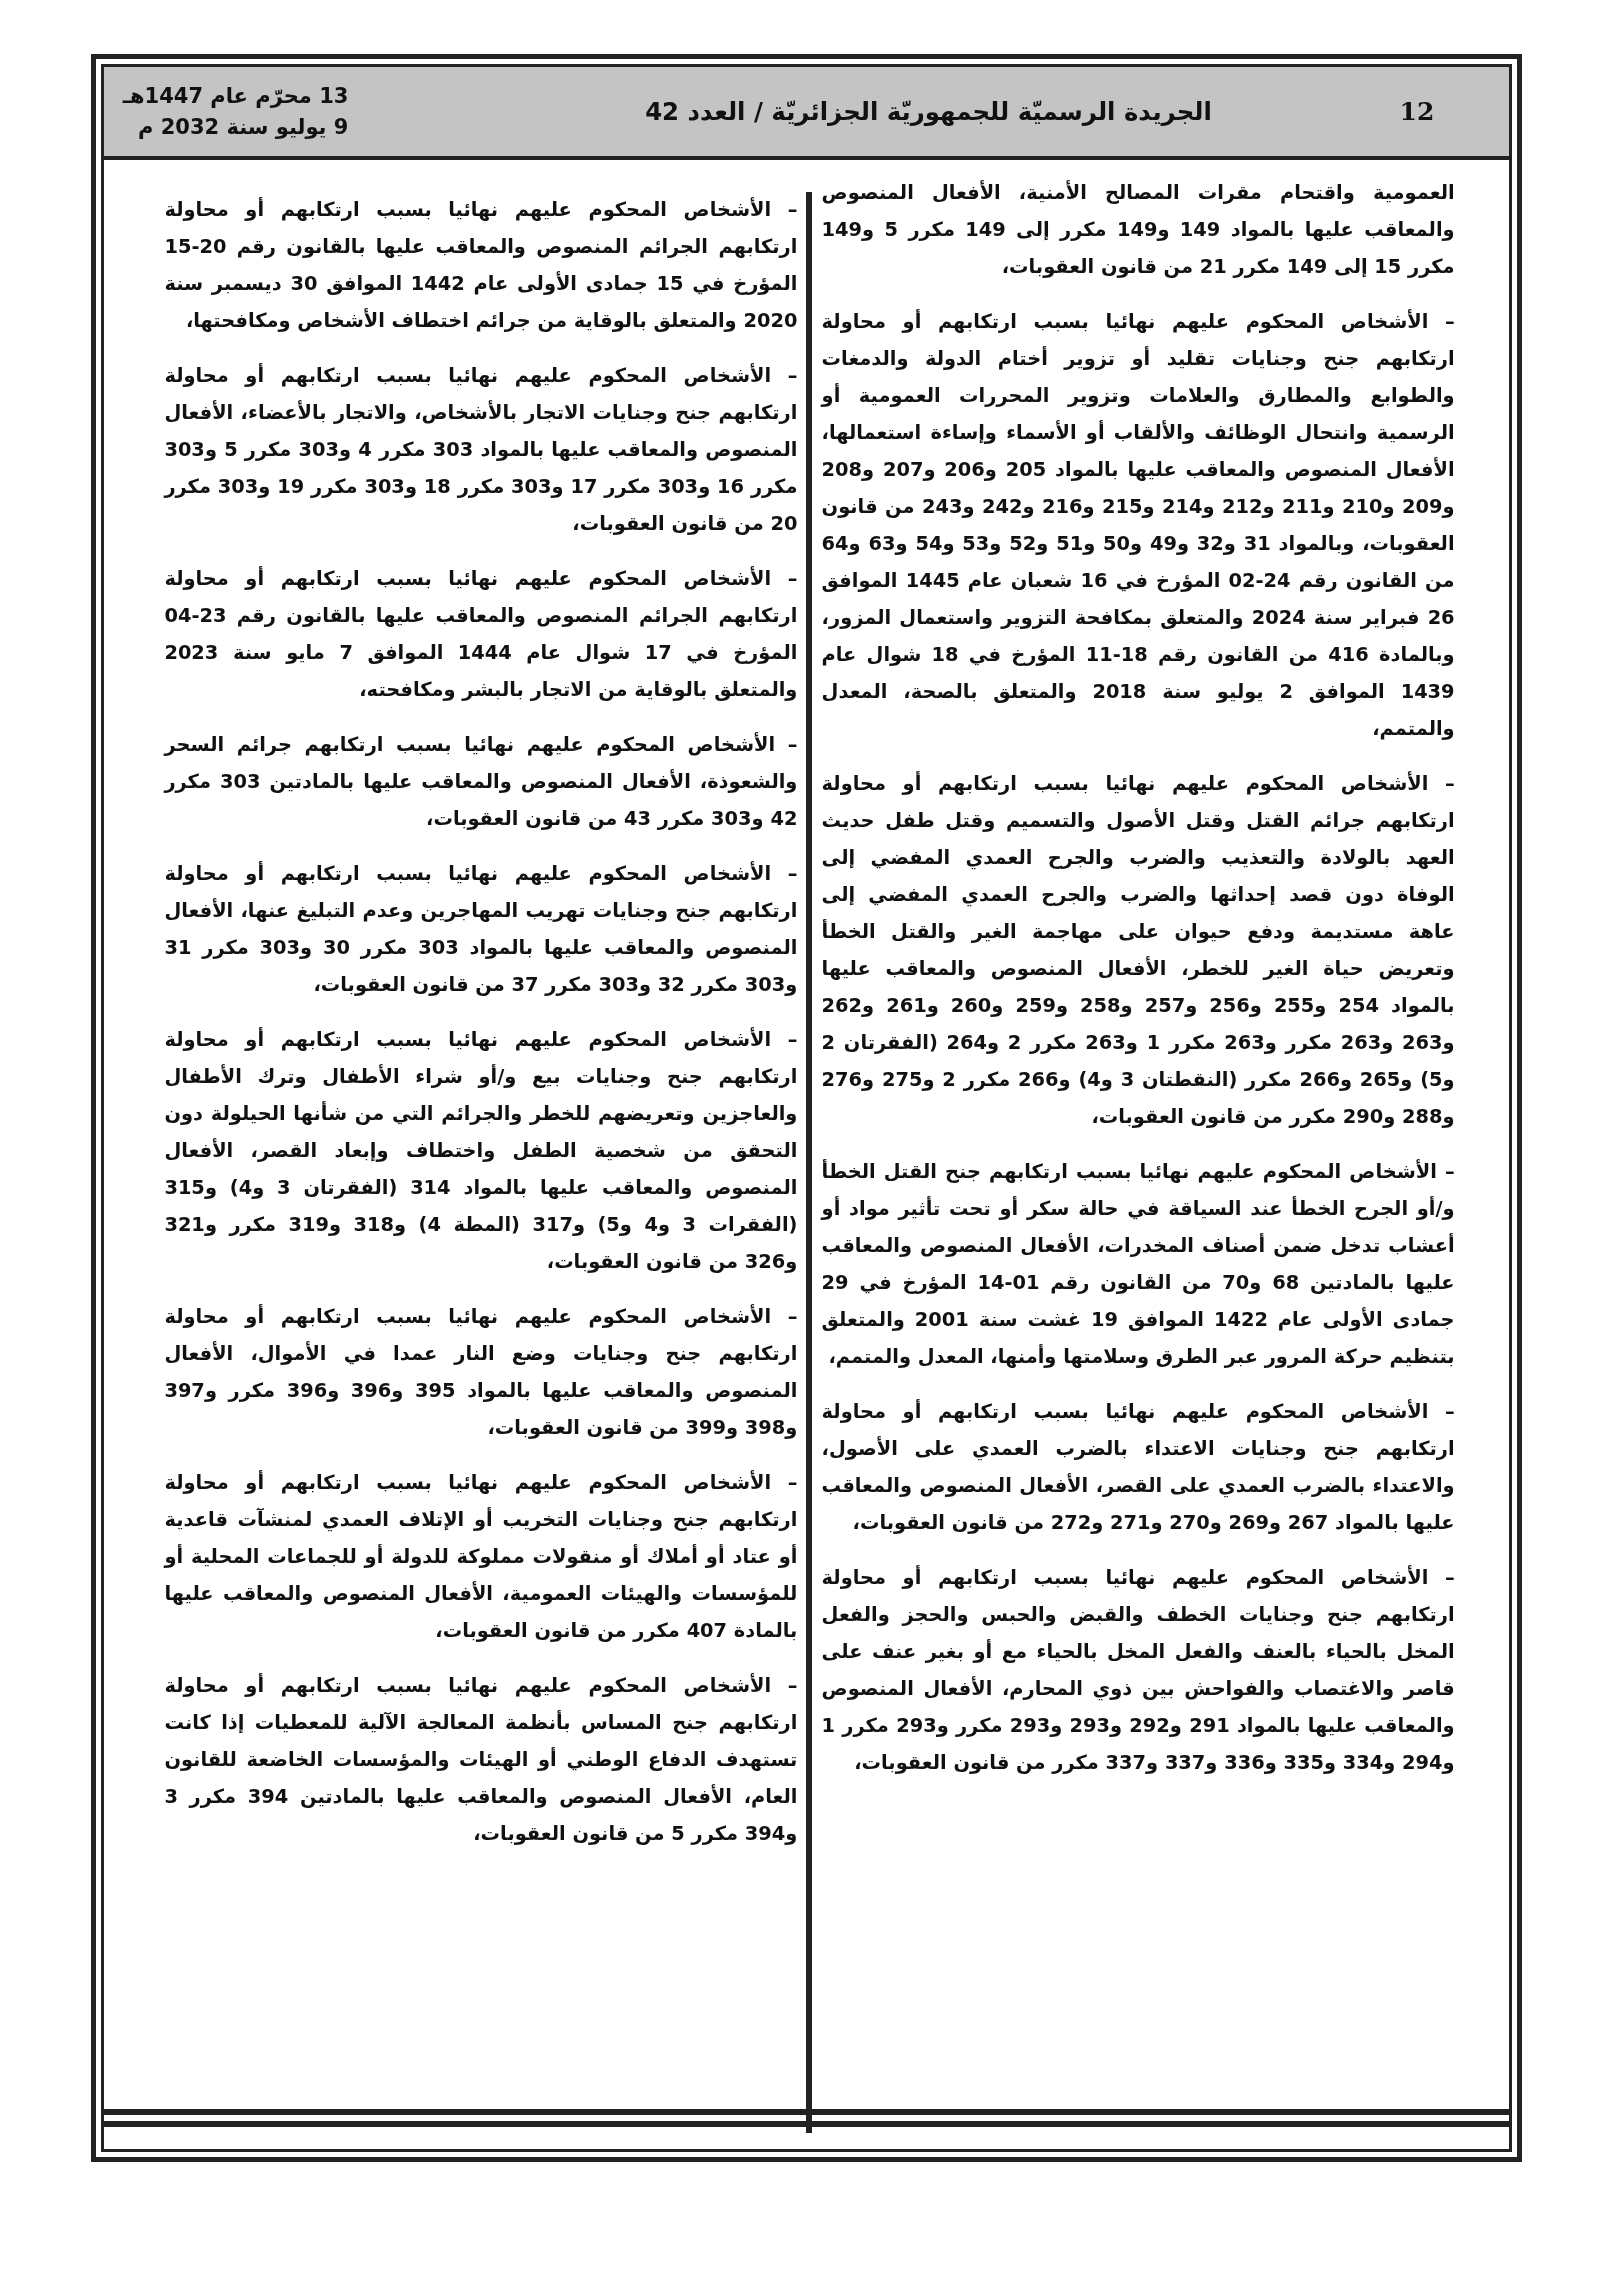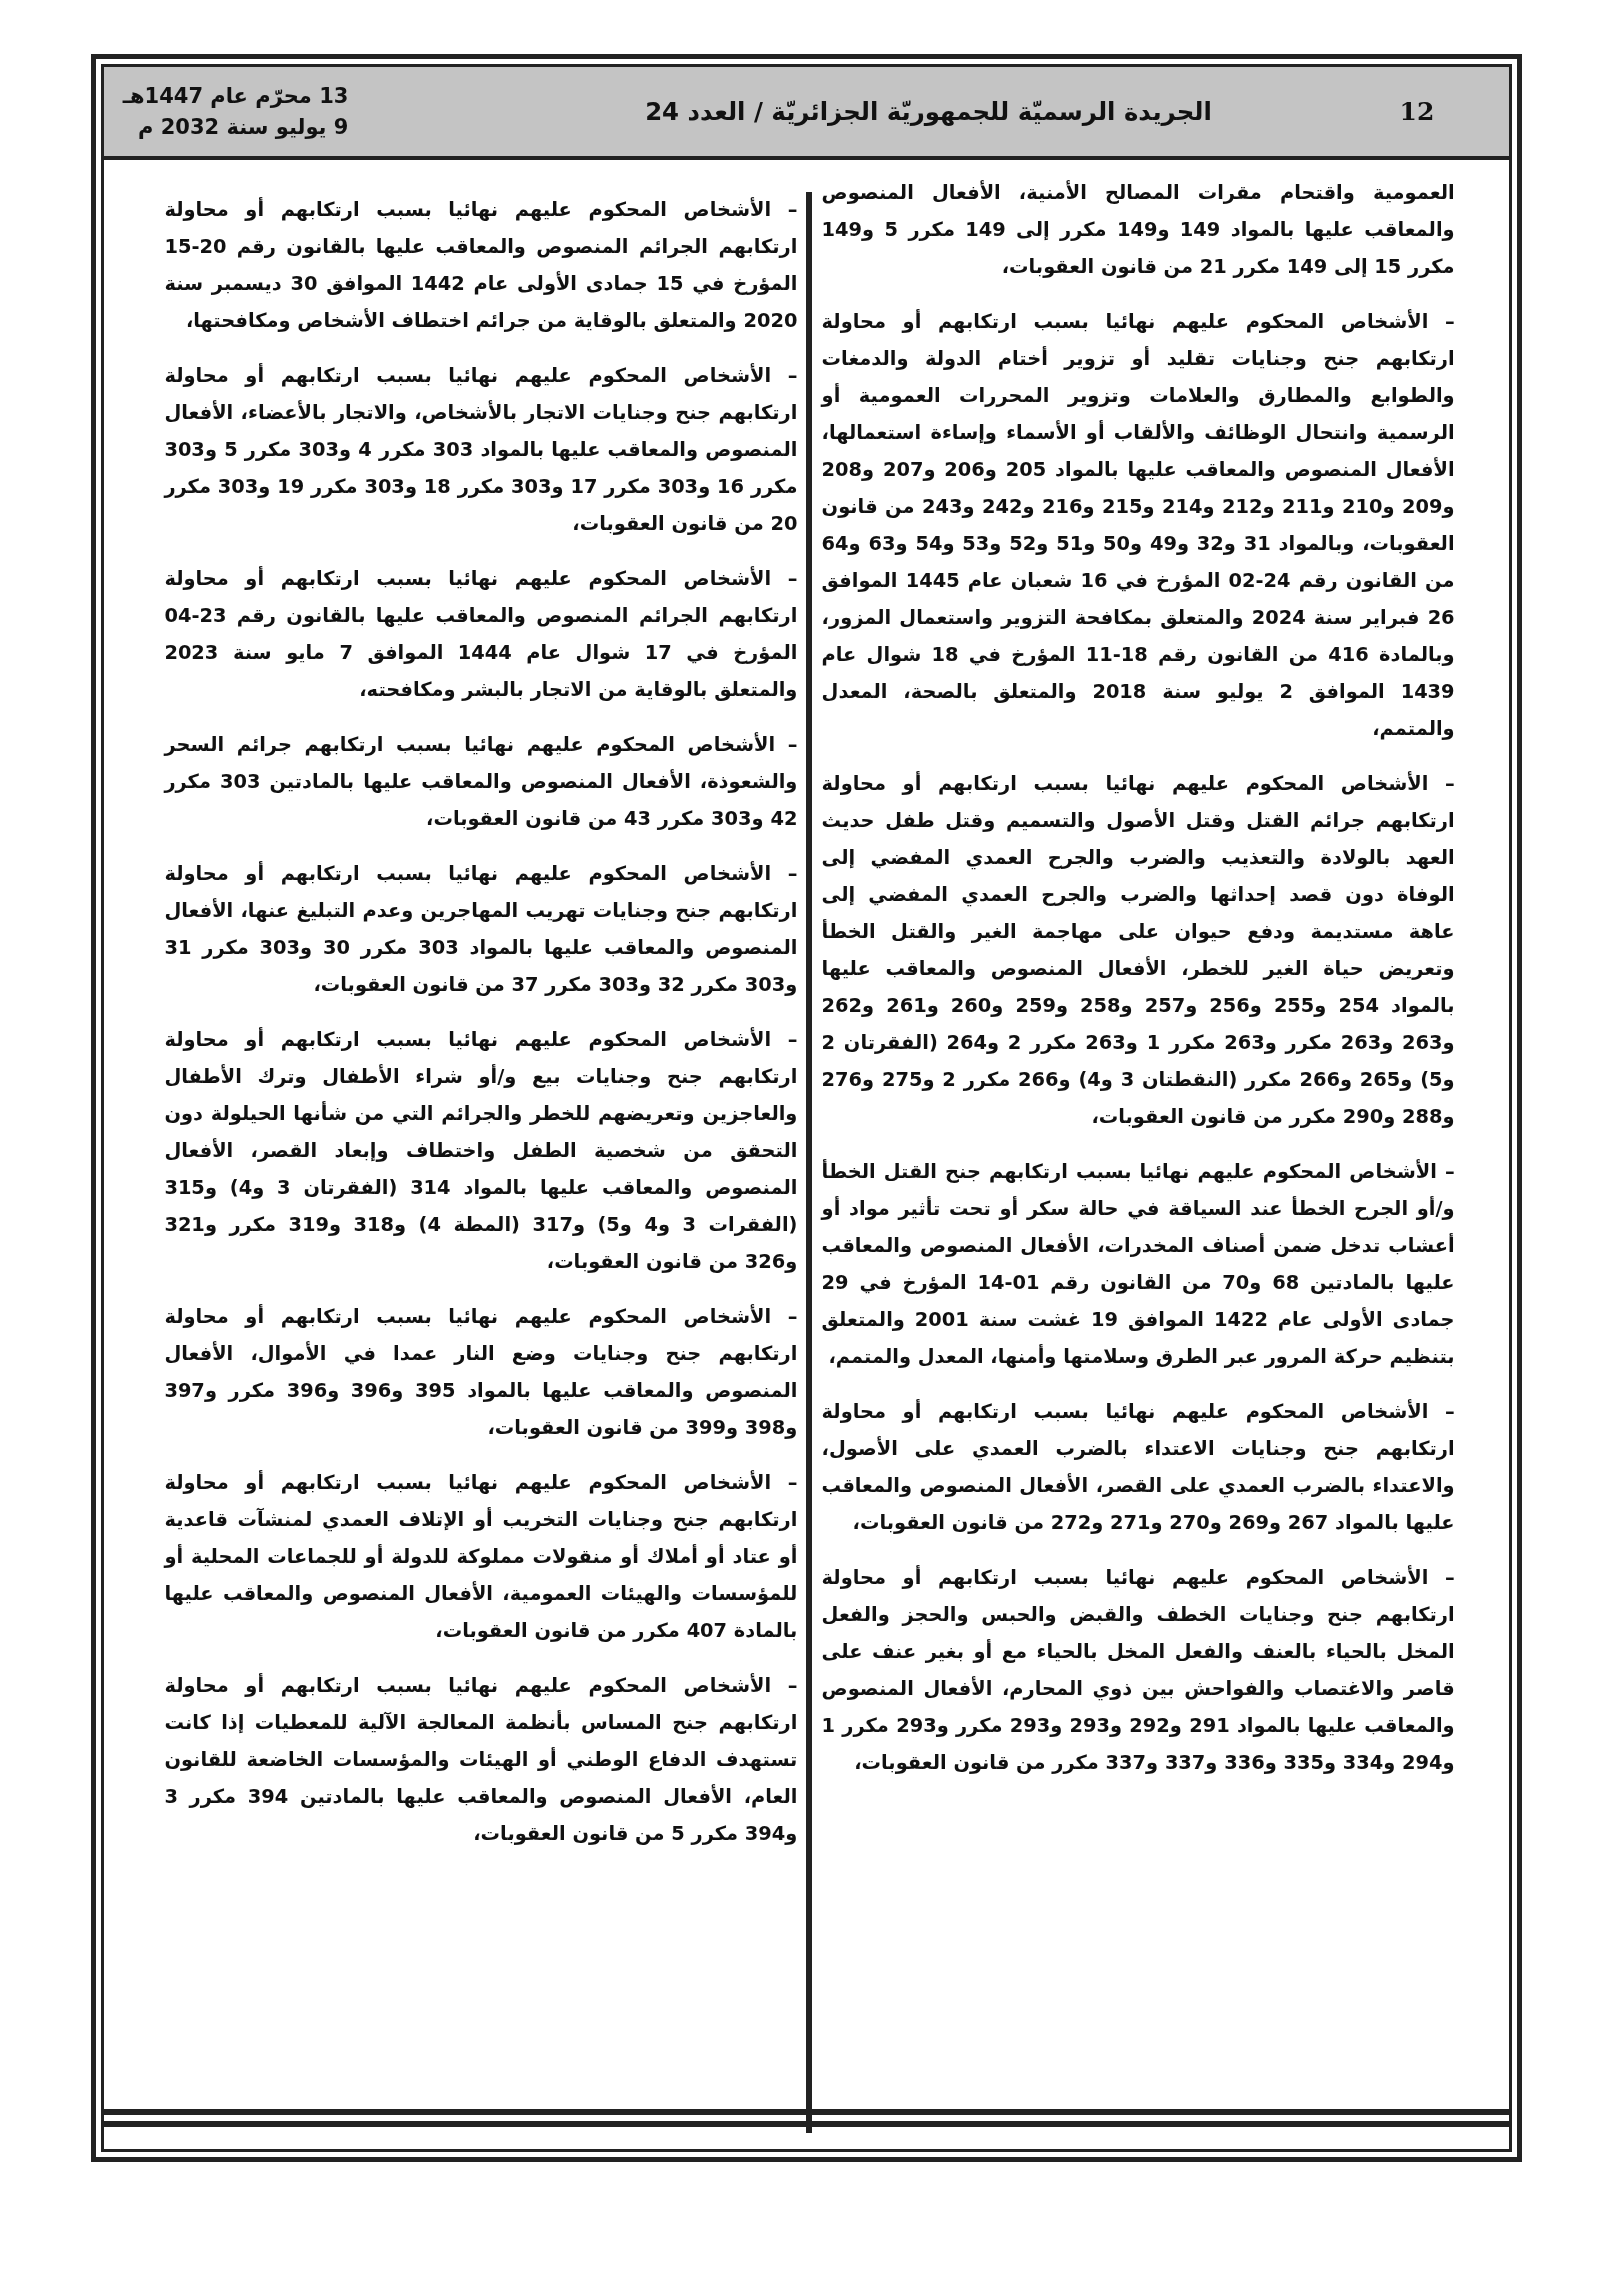--- a/index.html
+++ b/index.html
@@ -30,21 +30,21 @@
   .bottom-rule2 { position:absolute; left:0; right:0; bottom:22px; height:5.4px; background:#222; }
 </style>
 </head>
 <body>
 
 <div class="frame-outer">
   <div class="frame-inner">
 
     <div class="header">
       <div class="hdr-page">12</div>
-      <div class="hdr-title">الجريدة الرسميّة للجمهوريّة الجزائريّة / العدد 24</div>
+      <div class="hdr-title">الجريدة الرسميّة للجمهوريّة الجزائريّة / العدد 42</div>
       <div class="hdr-date">
         <div>13 محرّم عام 1447هـ</div>
         <div>9 يوليو سنة 2032 م</div>
       </div>
     </div>
 
     <div class="content">
       <div class="col right">
         <p class="cont">العمومية واقتحام مقرات المصالح الأمنية، الأفعال المنصوص والمعاقب عليها بالمواد 149 و149 مكرر إلى 149 مكرر 5 و149 مكرر 15 إلى 149 مكرر 21 من قانون العقوبات،</p>
         <p>– الأشخاص المحكوم عليهم نهائيا بسبب ارتكابهم أو محاولة ارتكابهم جنح وجنايات تقليد أو تزوير أختام الدولة والدمغات والطوابع والمطارق والعلامات وتزوير المحررات العمومية أو الرسمية وانتحال الوظائف والألقاب أو الأسماء وإساءة استعمالها، الأفعال المنصوص والمعاقب عليها بالمواد 205 و206 و207 و208 و209 و210 و211 و212 و214 و215 و216 و242 و243 من قانون العقوبات، وبالمواد 31 و32 و49 و50 و51 و52 و53 و54 و63 و64 من القانون رقم 24-02 المؤرخ في 16 شعبان عام 1445 الموافق 26 فبراير سنة 2024 والمتعلق بمكافحة التزوير واستعمال المزور، وبالمادة 416 من القانون رقم 18-11 المؤرخ في 18 شوال عام 1439 الموافق 2 يوليو سنة 2018 والمتعلق بالصحة، المعدل والمتمم،</p>

